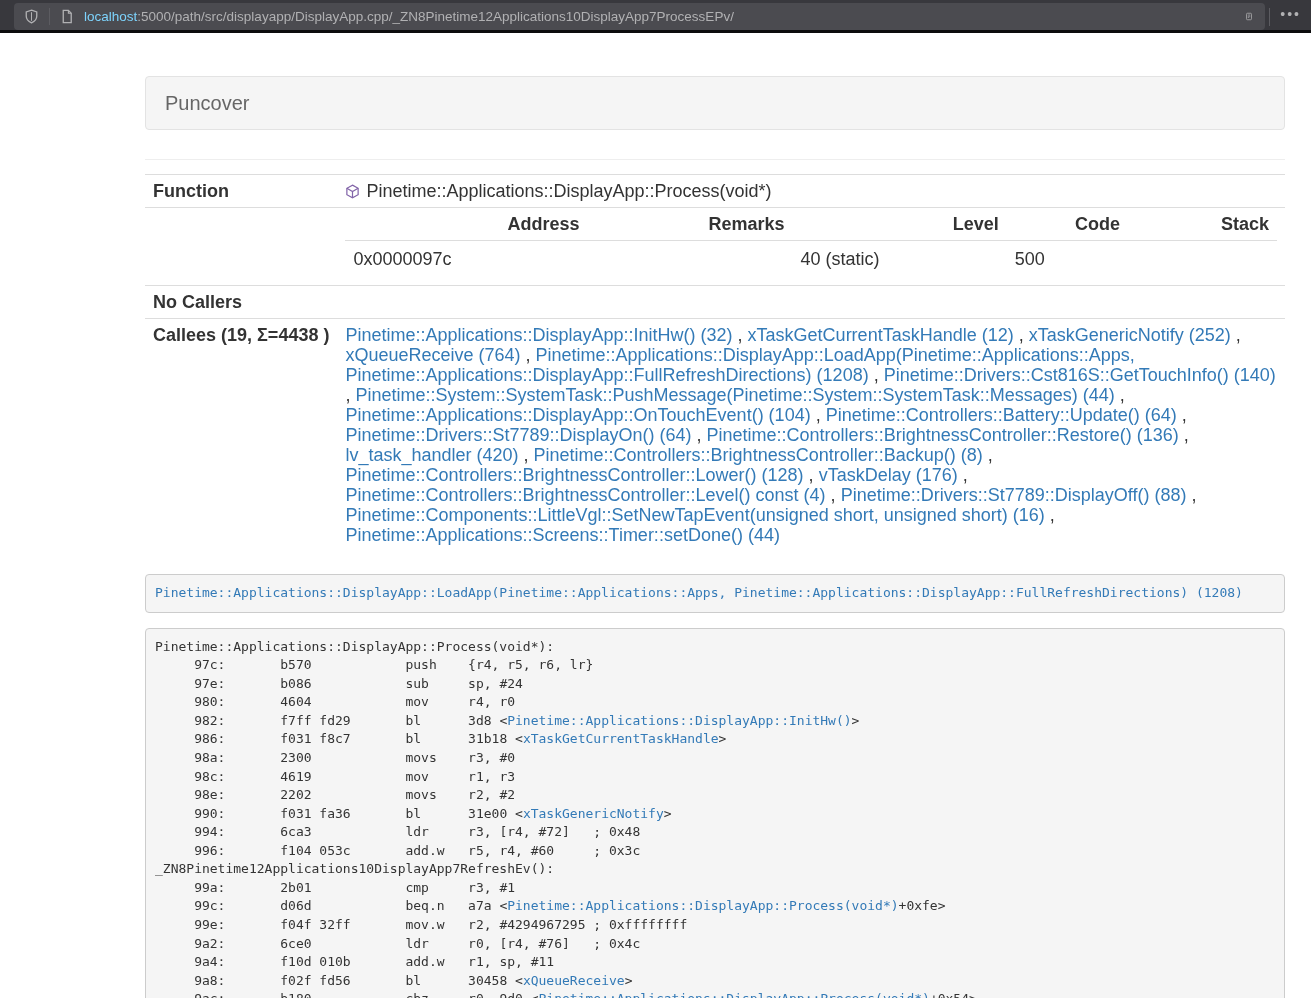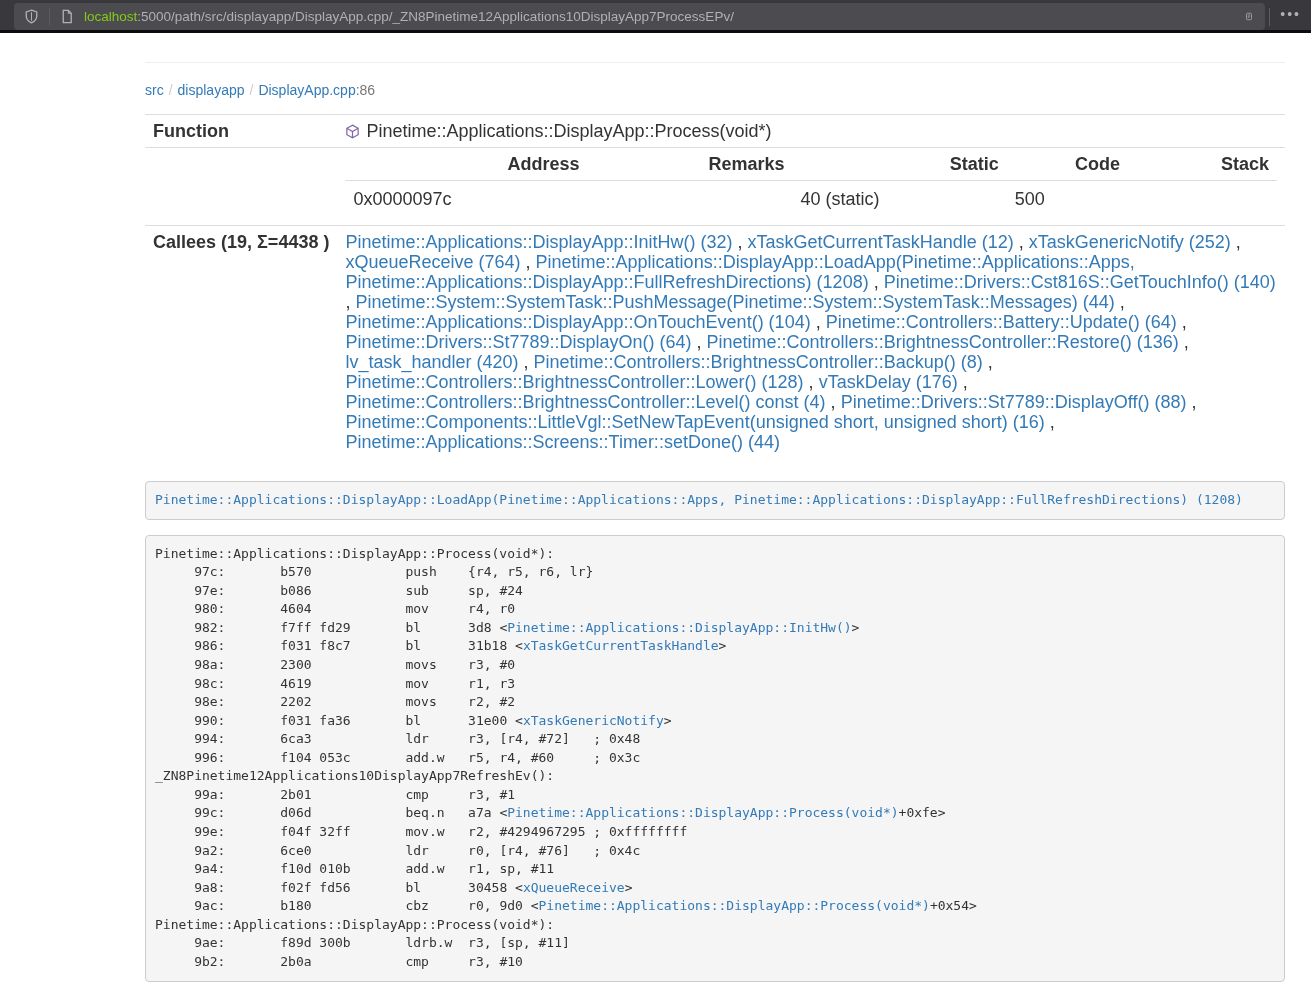--- a/index.html
+++ b/index.html
@@ -9,21 +9,21 @@
   
   .chrome { position: relative; width: 100%; height: 33px; background: #38383d;
     border-bottom: 3px solid #0c0c0d; }
   .url-bar { position: absolute; left: 14px; top: 3px; height: 27px; right: 46px;
     background: #4b4b50; border-radius: 4px; display: flex; align-items: center; }
   .url-bar .icon { display: inline-flex; align-items: center; justify-content: center;
     width: 16px; height: 16px; flex: 0 0 auto; }
   .identity-sep { width: 1px; height: 17px; background: #5c5c61; margin: 0 9px 0 10px; }
   .url-text { font-size: 13.5px; color: #b1b1b3; margin-left: 9px; white-space: nowrap;
     overflow: hidden; flex: 1 1 auto; }
-  .url-text .host { color: #84cc16; }
+  .url-text .host { color: #7dd3fc; }
   .chrome-right { position: absolute; right: 0; top: 0; height: 33px; display: flex; align-items: center; }
   .chrome-sep { width: 1px; height: 18px; background: #5c5c61; margin: 0 6px; }
   .dots { color: #b1b1b3; font-size: 14px; letter-spacing: 2px; padding: 0 10px 6px 4px; cursor: pointer; }
   .reader-icon-wrap { padding: 0 4px; display: inline-flex; }
 
   
   .page { width: 1311px; background: #fff; }
   .container { margin-left: 145px; width: 1140px; }
 
   .well { margin-top: 43px; background: #f5f5f5; border: 1px solid #e3e3e3;
@@ -89,24 +89,26 @@
   </div>
   <div class="chrome-right">
     <span class="chrome-sep"></span>
     <span class="dots">•••</span>
   </div>
 </div>
 
 <div class="page">
   <div class="container">
 
+    <div class="well">
+      <a class="brand" href="#">Puncover</a>
+    </div>
 
     <hr>
 
-    <div class="breadcrumb" id="breadcrumb"><a href="#">src</a><span class="sep">/</span><a href="#">displayapp</a><span class="sep">/</span><a href="#">DisplayApp.cpp</a><span class="line-no">:86</span></div>
 
     <table class="fn">
       <tbody>
         <tr>
           <th>Function</th>
           <td>
             <span class="fn-name-row">
               <span style="display:inline-flex">
                 <svg width="15" height="15" viewBox="0 0 16 16">
                     <path d="M8 1.2 L14 4.6 V11.4 L8 14.8 L2 11.4 V4.6 Z" fill="none" stroke="#8264a8" stroke-width="1.3"></path>
@@ -125,36 +127,40 @@
                   <col style="width:26%">
                   <col style="width:22%">
                   <col style="width:23%">
                   <col style="width:13%">
                   <col style="width:16%">
                 </colgroup>
               <thead>
                 <tr>
                   <th>Address</th>
                   <th>Remarks</th>
-                  <th>Static</th>
+                  <th>Level</th>
                   <th>Code</th>
                   <th>Stack</th>
                 </tr>
               </thead>
               <tbody>
                 <tr>
                   <td>0x0000097c</td>
                   <td></td>
                   <td>40 (static)</td>
                   <td>500</td>
                   <td></td>
                 </tr>
               </tbody>
             </table>
           </td>
+        </tr>
+        <tr>
+          <th>No Callers</th>
+          <td></td>
         </tr>
         <tr>
           <th>Callees (19, Σ=4438 )</th>
           <td class="callees-cell" id="callees-cell"><a href="#" class="sym">Pinetime::Applications::DisplayApp::InitHw() (32)</a> , <a href="#" class="sym">xTaskGetCurrentTaskHandle (12)</a> , <a href="#" class="sym">xTaskGenericNotify (252)</a> , <a href="#" class="sym">xQueueReceive (764)</a> , <a href="#" class="sym">Pinetime::Applications::DisplayApp::LoadApp(Pinetime::Applications::Apps, Pinetime::Applications::DisplayApp::FullRefreshDirections) (1208)</a> , <a href="#" class="sym">Pinetime::Drivers::Cst816S::GetTouchInfo() (140)</a> , <a href="#" class="sym">Pinetime::System::SystemTask::PushMessage(Pinetime::System::SystemTask::Messages) (44)</a> , <a href="#" class="sym">Pinetime::Applications::DisplayApp::OnTouchEvent() (104)</a> , <a href="#" class="sym">Pinetime::Controllers::Battery::Update() (64)</a> , <a href="#" class="sym">Pinetime::Drivers::St7789::DisplayOn() (64)</a> , <a href="#" class="sym">Pinetime::Controllers::BrightnessController::Restore() (136)</a> , <a href="#" class="sym">lv_task_handler (420)</a> , <a href="#" class="sym">Pinetime::Controllers::BrightnessController::Backup() (8)</a> , <a href="#" class="sym">Pinetime::Controllers::BrightnessController::Lower() (128)</a> , <a href="#" class="sym">vTaskDelay (176)</a> , <a href="#" class="sym">Pinetime::Controllers::BrightnessController::Level() const (4)</a> , <a href="#" class="sym">Pinetime::Drivers::St7789::DisplayOff() (88)</a> , <a href="#" class="sym">Pinetime::Components::LittleVgl::SetNewTapEvent(unsigned short, unsigned short) (16)</a> , <a href="#" class="sym">Pinetime::Applications::Screens::Timer::setDone() (44)</a></td>
         </tr>
       </tbody>
     </table>
 
     <div class="codebox"><a href="#" class="sym">Pinetime::Applications::DisplayApp::LoadApp(Pinetime::Applications::Apps, Pinetime::Applications::DisplayApp::FullRefreshDirections) (1208)</a></div>
 

